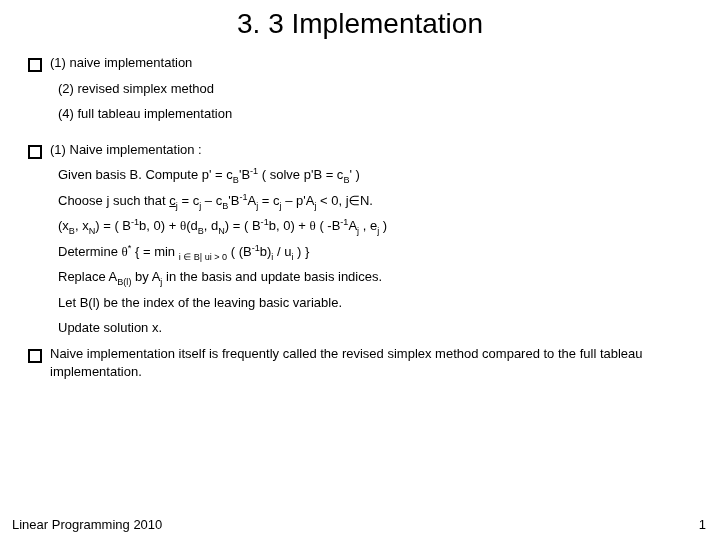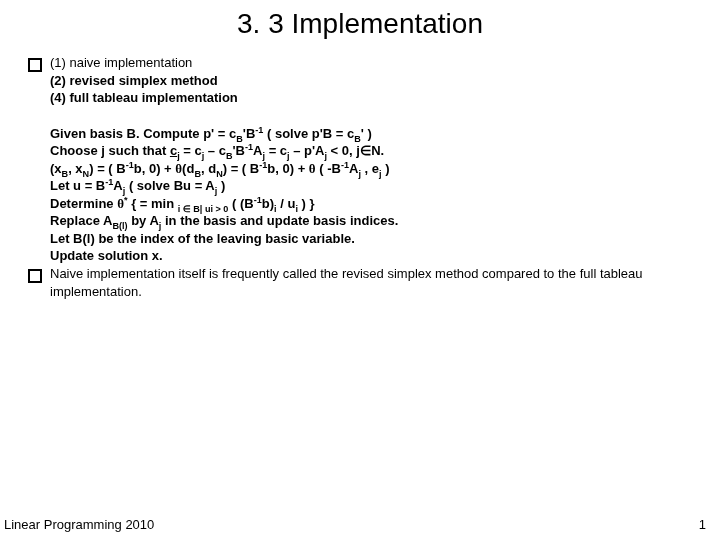--- a/index.html
+++ b/index.html
@@ -40,40 +40,39 @@
     left: 0;
     top: 4px;
     width: 14px;
     height: 14px;
     box-sizing: border-box;
     border: 2px solid #000;
     display: inline-block;
   }
   .indent {
     padding-left: 22px;
-    margin: 0;
-    font-weight: bold;
+    margin: 8px;
   }
   .block {
     margin-bottom: 18px;
   }
   sub {
     font-size: 0.7em;
     line-height: 0;
   }
   sup {
     font-size: 0.7em;
     line-height: 0;
   }
   .underline-c {
     text-decoration: underline;
   }
   .footer {
     position: absolute;
-    left: 4px;
+    left: 12px;
     bottom: 8px;
     font-size: 13px;
   }
   .pagenum {
     position: absolute;
     right: 14px;
     bottom: 8px;
     font-size: 13px;
   }
   .sym { font-family: "Times New Roman", serif; }
@@ -95,36 +94,37 @@
       <p class="indent">
         <span>(2) revised simplex method</span>
       </p>
       <p class="indent">
         <span>(4) full tableau implementation</span>
       </p>
     </div>
 
     <div class="block">
 
+      <p class="bullet">
+        <span class="sq"></span>
+        <span>(1) Naive implementation :</span>
+      </p>
 
       <p class="indent">
         <span>Given basis B.  Compute p' = c</span><sub>B</sub><span>'B</span><sup>-1</sup><span>   ( solve  p'B = c</span><sub>B</sub><span>' )</span>
       </p>
 
       <p class="indent">
         <span>Choose j such that  </span><span class="underline-c">c</span><sub>j</sub><span> = c</span><sub>j</sub><span> – c</span><sub>B</sub><span>'B</span><sup>-1</sup><span>A</span><sub>j</sub><span> = c</span><sub>j</sub><span> – p'A</span><sub>j</sub><span> &lt; 0,  j</span><span class="sym">∈</span><span>N.</span>
       </p>
 
       <p class="indent">
         <span>(x</span><sub>B</sub><span>, x</span><sub>N</sub><span>) = ( B</span><sup>-1</sup><span>b, 0) + </span><span class="sym">θ</span><span>(d</span><sub>B</sub><span>, d</span><sub>N</sub><span>) = ( B</span><sup>-1</sup><span>b, 0) + </span><span class="sym">θ</span><span> ( -B</span><sup>-1</sup><span>A</span><sub>j</sub><span> , e</span><sub>j</sub><span> )</span>
       </p>
 
-      <p class="indent">
-        <span>Let  u = B</span><sup>-1</sup><span>A</span><sub>j</sub><span>    ( solve  Bu = A</span><sub>j</sub><span> )</span>
-      </p>
 
       <p class="indent">
         <span>Determine   </span><span class="sym">θ</span><sup>*</sup><span> { = min </span><sub>i ∈ B| ui &gt; 0</sub><span>  ( (B</span><sup>-1</sup><span>b)</span><sub>i</sub><span> / u</span><sub>i</sub><span> ) }</span>
       </p>
 
       <p class="indent">
         <span>Replace A</span><sub>B(l)</sub><span> by A</span><sub>j</sub><span>  in the basis and update basis indices.</span>
       </p>
 
       <p class="indent">

